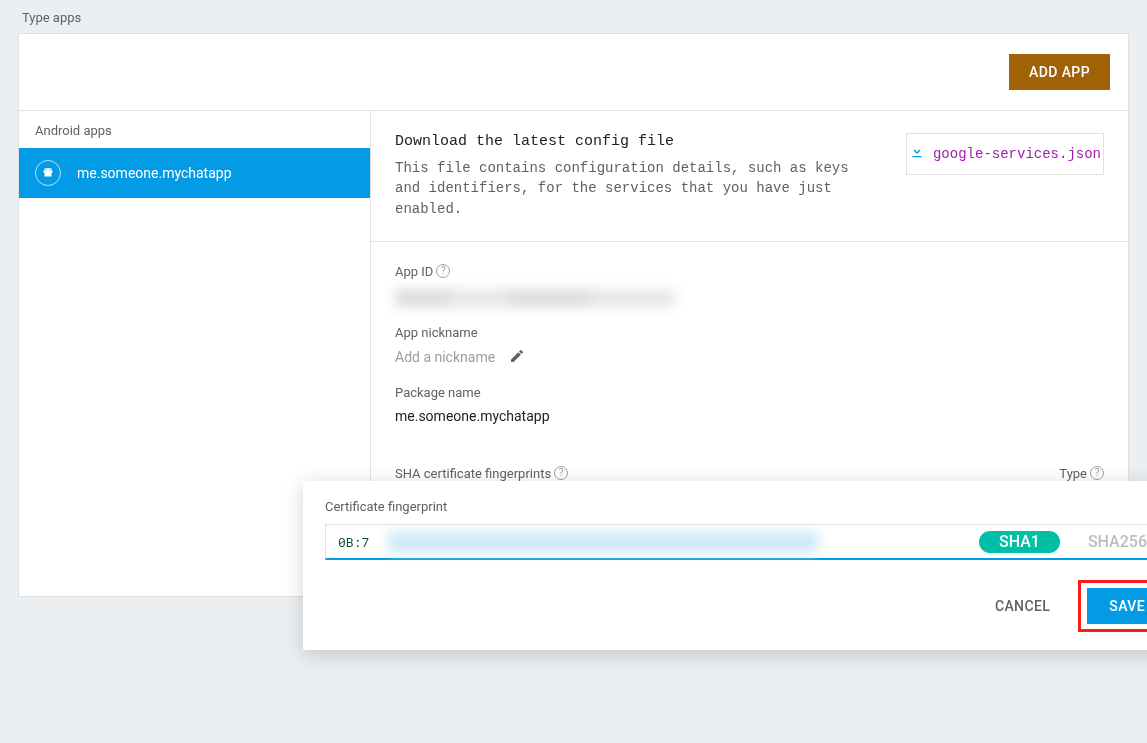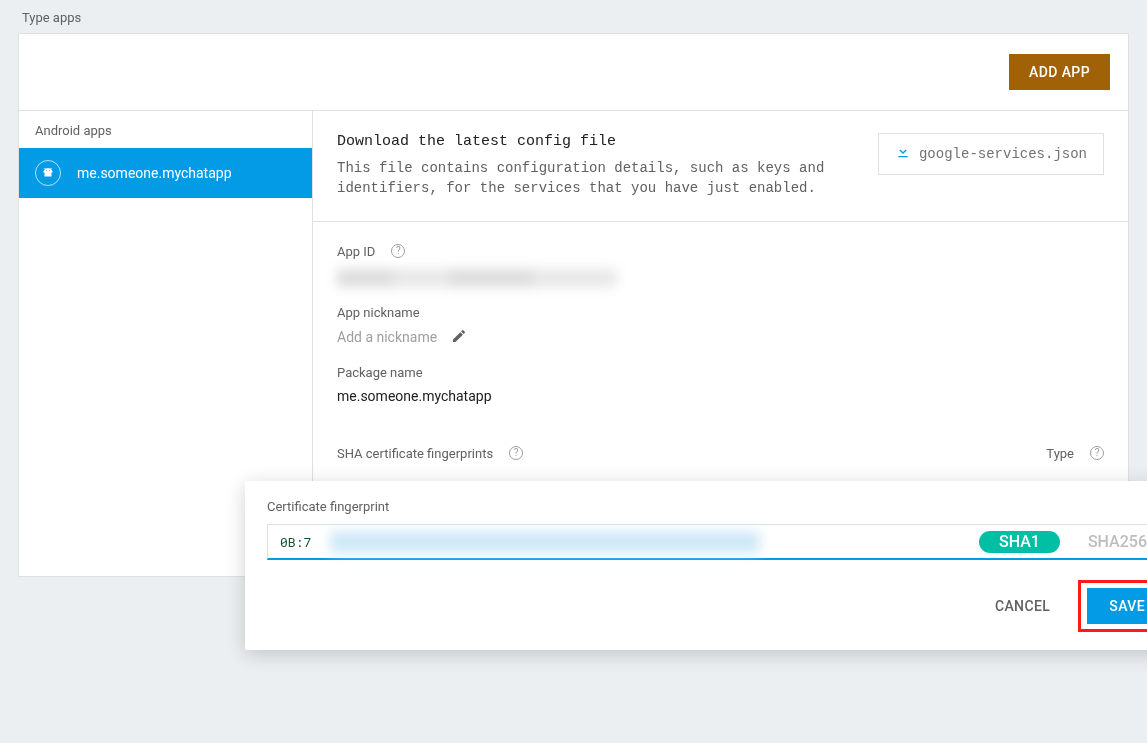--- a/index.html
+++ b/index.html
@@ -51,21 +51,21 @@
     color: #039be5;
     padding: 10px 16px;
     font-size: 14px;
     background: #fff;
   }
   .btn-outline-blue.delete { font-weight: 500; }
   .body {
     display: flex;
   }
   .sidebar {
-    width: 294px;
+    width: 352px;
     border-right: 1px solid #e0e0e0;
     background: #fff;
     flex-shrink: 0;
   }
   .sidebar-label {
     padding: 12px 16px 10px 16px;
     color: #616161;
     font-size: 13px;
   }
   .app-item {
@@ -96,26 +96,26 @@
     display: flex; justify-content: space-between; align-items: flex-start; gap: 36px; font-family: Liberation Mono, monospace;
   }
   .block-title {
     font-size: 15px; font-weight: 500; margin: 0 0 8px 0;
   }
   .block-desc {
     font-size: 14px; color: #616161; line-height: 1.45; margin: 8px 0 0 0;
   }
   .download-btn {
     display: inline-flex; align-items: center; gap: 8px;
-    border: 1px solid #e0e0e0; padding: 10px 16px; color: #737373; font-weight: 500;
+    border: 1px solid #e0e0e0; padding: 10px 2px; color: #a21caf; font-weight: 500;
     white-space: nowrap;
   }
   .download-btn svg { width: 16px; height: 16px; fill: #039be5; }
   .field-label {
-    font-size: 13px; color: #616161; display: flex; align-items: center; gap: 16px;
+    font-size: 13px; color: #616161; display: flex; align-items: center; gap: 3px;
     margin-top: 4px;
   }
   .field-label.first { margin-top: 0; }
   .help-icon {
     width: 14px; height: 14px; border: 1px solid #9e9e9e; border-radius: 50%;
     display: inline-flex; align-items: center; justify-content: center;
     font-size: 10px; color: #9e9e9e; line-height: 1;
   }
   .redacted {
     margin: 10px 0 18px 0;

